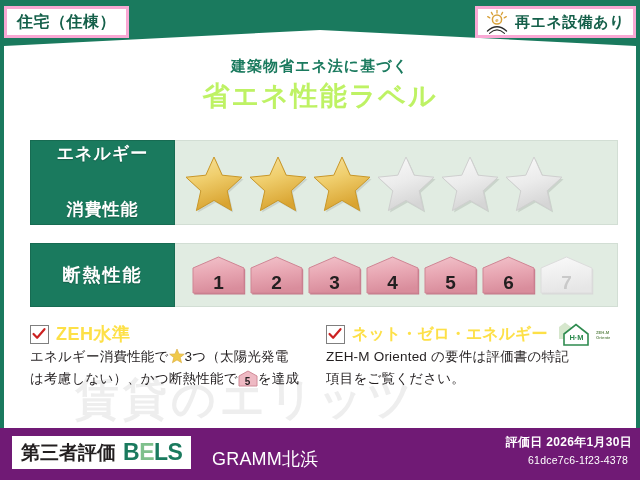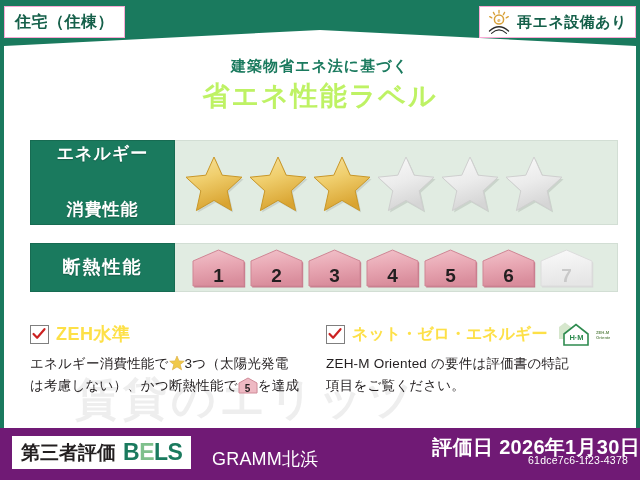--- a/index.html
+++ b/index.html
@@ -12,21 +12,21 @@
   #label{
     position:relative;width:640px;height:480px;
     background:#1a7a5e;
     box-sizing:border-box;
   }
 
   
   .hdr-tab{
     position:absolute;top:6px;
     background:#ffffff;
-    border:1px solid #f9a8d4;
+    border:3px solid #f9a8d4;
     display:flex;align-items:center;
     font-weight:bold;
     color:#15604a;
     box-sizing:border-box;
   }
   #tab-left{left:4px;height:32px;padding:0 10px;font-size:16px;letter-spacing:.5px;}
   #tab-right{right:4px;height:32px;padding:0 8px 0 6px;font-size:15px;gap:5px;}
   #tab-right .txt{color:#15604a;font-weight:bold;letter-spacing:.5px;}
 
   
@@ -49,21 +49,21 @@
     position:absolute;left:0;right:0;top:78px;text-align:center;
     font-size:27px;font-weight:bold;color:#bef264;letter-spacing:2px;
   }
 
   
   .row{
     position:absolute;left:30px;right:22px;
     display:flex;align-items:stretch;
   }
   #row-energy{top:140px;height:85px;}
-  #row-insul{top:243px;height:49px;}
+  #row-insul{top:243px;height:64px;}
 
   .row-label{
     flex:0 0 145px;background:#1a7a5e;color:#ffffff;
     display:flex;flex-direction:column;align-items:center;justify-content:center;
     font-weight:bold;line-height:1.35;
     border:1px solid #176b52;box-sizing:border-box;
     text-shadow:0 1px 1px rgba(0,0,0,.25);
   }
   #row-energy .row-label{font-size:17px;letter-spacing:1px;gap:33px;}
   #row-insul  .row-label{font-size:18px;letter-spacing:2px;}
@@ -103,21 +103,21 @@
     display:block;
   }
   .note-title{
     font-size:18px;font-weight:bold;color:#fde047;letter-spacing:.5px;
     white-space:nowrap;
   }
   #note-right .note-title{font-size:16px;letter-spacing:0;}
   .zehm-logo{width:54px;height:26px;flex:0 0 auto;display:block;margin-left:2px;}
 
   .note-body{
-    margin-top:7px;font-size:13.5px;line-height:1.65;color:#231f20;
+    font-size:13.5px;line-height:1.65;color:#231f20;
     letter-spacing:.2px;
   }
   .inline-star{vertical-align:-3px;width:16px;height:16px;display:inline-block;}
   .inline-house{vertical-align:-4px;width:20px;height:17px;display:inline-block;position:relative;}
   .inline-house svg{display:block;width:20px;height:17px;}
   .inline-house .n{
     position:absolute;left:0;right:0;bottom:0px;text-align:center;
     font-size:10px;font-weight:bold;color:#231f20;line-height:1;
   }
 
@@ -136,22 +136,22 @@
     font-size:23px;font-weight:bold;margin-left:7px;letter-spacing:-.5px;
     font-family:"Liberation Sans",sans-serif;
   }
   #bels-mark .d{color:#1a7a5e;}
   #bels-mark .l{color:#7fc08c;}
   #bldg-name{
     position:absolute;left:212px;top:19px;
     font-size:18px;color:#ffffff;letter-spacing:.2px;
   }
   #eval-date{
-    position:absolute;right:0;top:6px;
-    font-size:20px;font-weight:bold;color:#ffffff;letter-spacing:.3px;
+    position:absolute;right:8px;top:6px;
+    font-size:12px;font-weight:bold;color:#ffffff;letter-spacing:.3px;
   }
   #eval-id{
     position:absolute;right:12px;top:26px;
     font-size:10.5px;color:#ffffff;letter-spacing:.2px;
   }
 
   
   #watermark{
     position:absolute;left:75px;top:370px;
     font-size:44px;font-weight:bold;color:rgba(120,120,120,.13);

